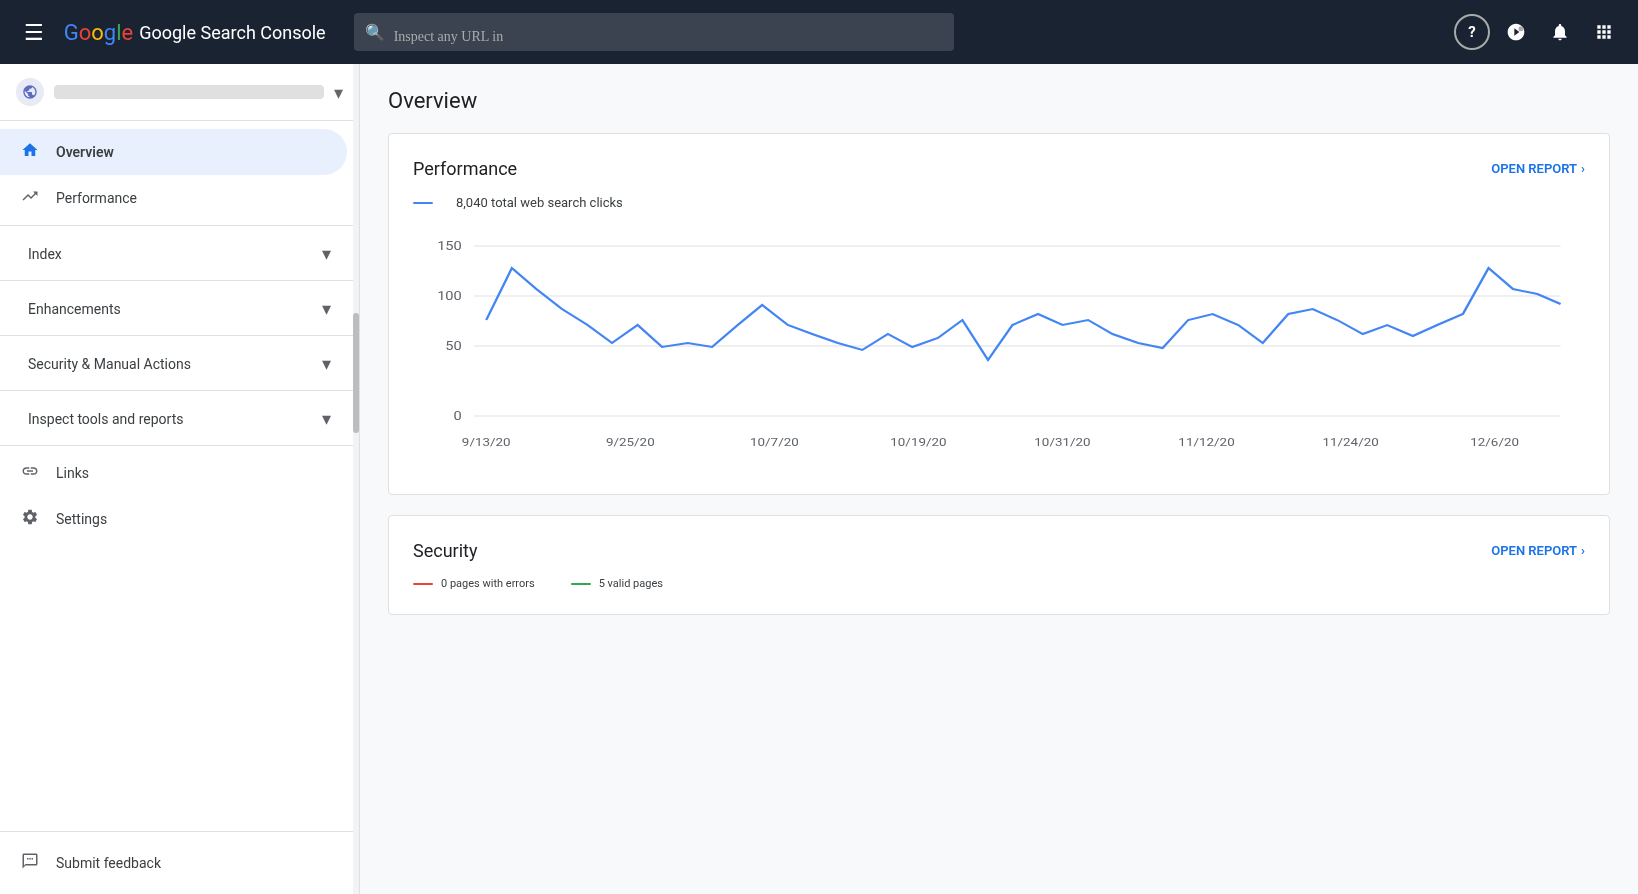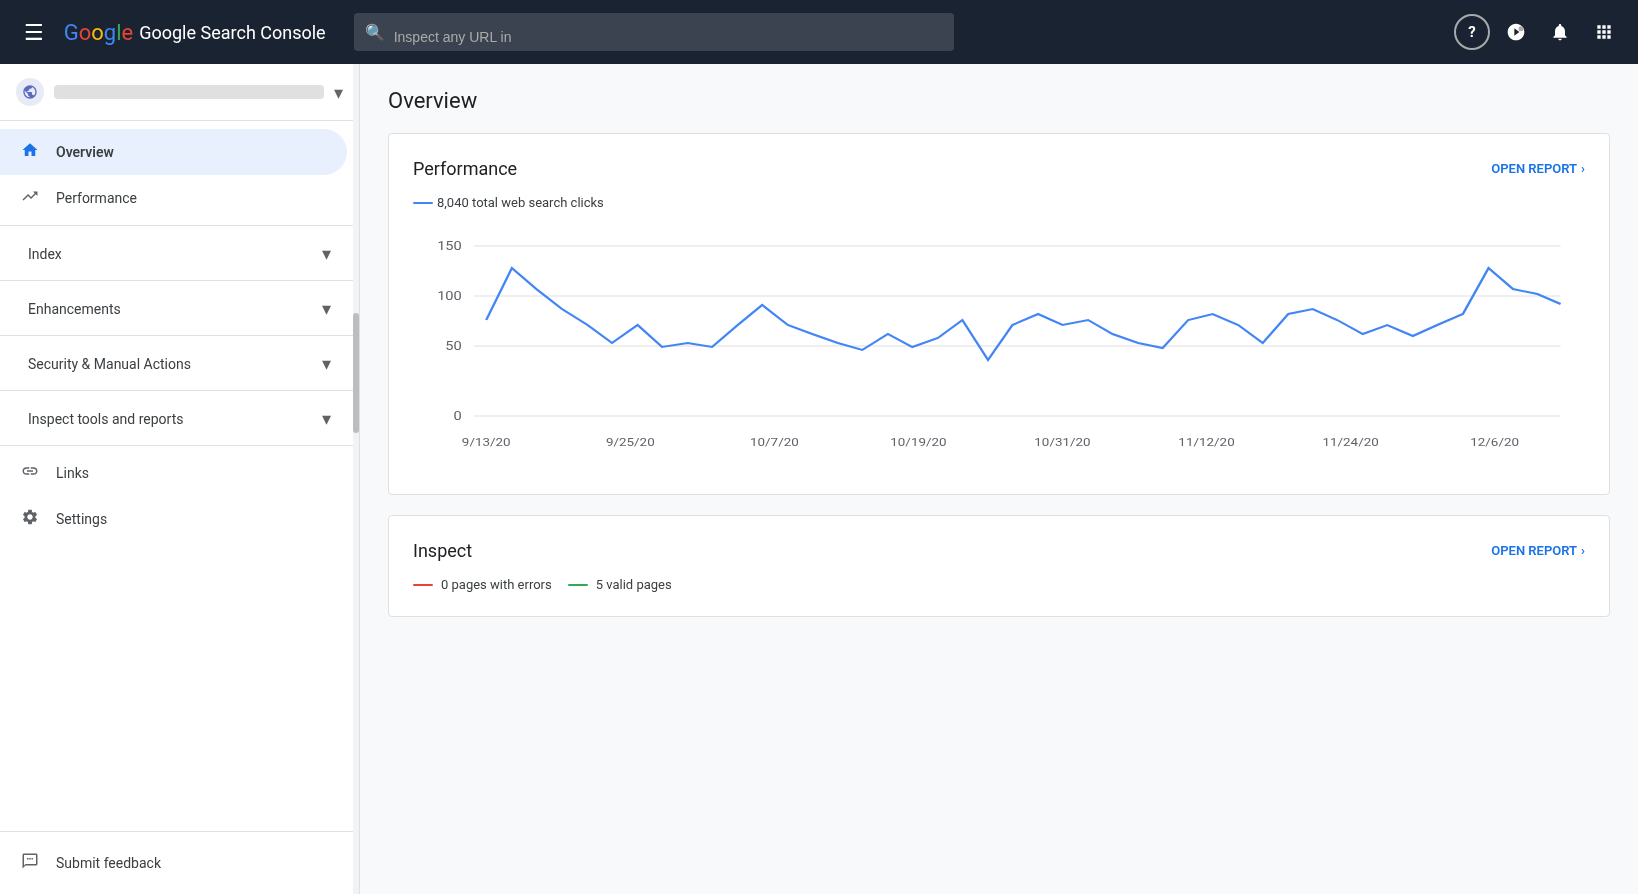--- a/index.html
+++ b/index.html
@@ -51,20 +51,21 @@
     .topnav-search input {
       width: 100%;
       height: 38px;
       background: rgba(255,255,255,0.15);
       border: none;
       border-radius: 4px;
       color: #ccc;
       padding: 9px 12px 0 40px;
       font-size: 14px;
       outline: none;
+      font-family: Liberation Serif, serif;
     }
     .topnav-search input::placeholder { color: #aaa; }
     .topnav-search .search-icon {
       position: absolute;
       left: 12px;
       top: 50%;
       transform: translateY(-50%);
       color: #aaa;
       font-size: 16px;
     }
@@ -228,43 +229,43 @@
       text-transform: uppercase;
       cursor: pointer;
       display: flex;
       gap: 4px;
     }
 
     
     .chart-legend {
       display: flex;
       align-items: center;
-      gap: 4px;
+      gap: 23px;
       font-size: 13px;
       color: #3c4043;
       margin-bottom: 16px;
     }
     .legend-line {
       width: 20px;
       height: 2px;
       border-radius: 1px;
     }
 
     
     .chart-container {
       width: 100%;
       position: relative;
     }
 
     
     .coverage-legend {
       display: flex;
       align-items: flex-end;
-      gap: 16px;
-      font-size: 13px;
+      gap: 36px;
+      font-size: 11px;
       color: #3c4043;
       margin-top: 8px;
     }
     .legend-item {
       display: flex;
       align-items: center;
       gap: 8px;
     }
 
     
@@ -490,21 +491,21 @@
               901,63
               921,68
               940,78
             "></polyline>
         </svg>
       </div>
     </div>
 
     <div class="card">
       <div class="card-header">
-        <span class="card-title">Inspect</span>
+        <span class="card-title">Security</span>
         <a class="open-report-link">
           <span>OPEN REPORT</span>
           <span>›</span>
         </a>
       </div>
       <div class="coverage-legend">
         <div class="legend-item">
           <div class="legend-line" style="background:#ea4335;width:20px;"></div>
           <span>0 pages with errors</span>
         </div>

